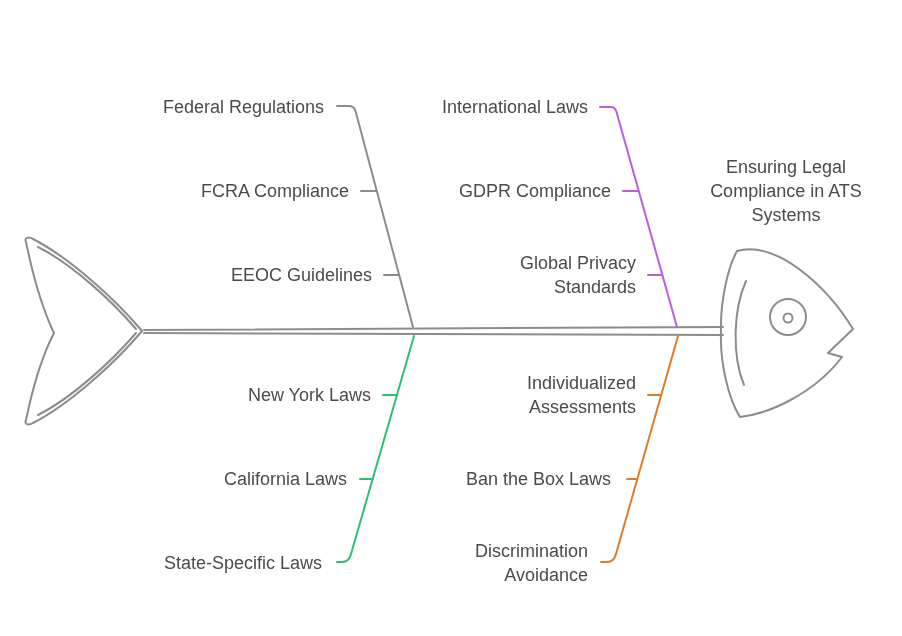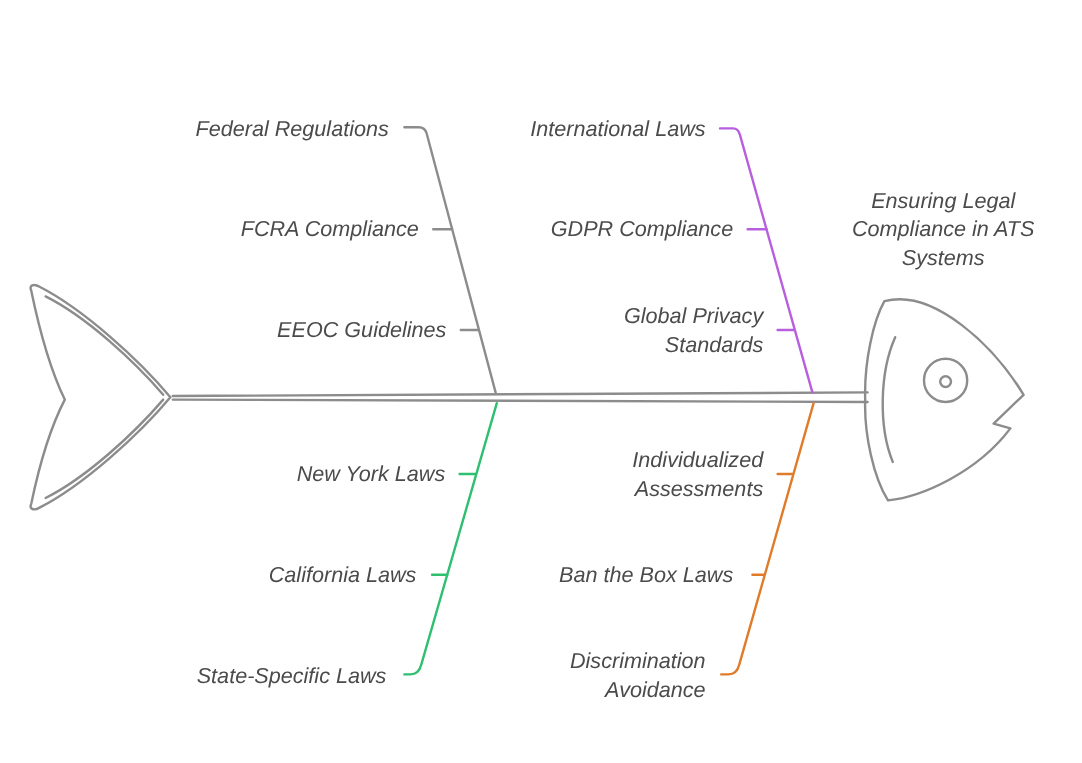--- a/index.html
+++ b/index.html
@@ -1,16 +1,16 @@
 <!DOCTYPE html>
 <html><head>
 <meta charset="utf-8">
 <style>
   html,body{margin:0;padding:0;background:#ffffff;}
-  .stage{width:902px;height:636px;position:relative;background:#ffffff;overflow:hidden;font-style:italic;}
+  .stage{width:902px;height:636px;position:relative;background:#ffffff;overflow:hidden;}
   svg{display:block;}
   .lbl{
     font-family:"Liberation Sans","DejaVu Sans",sans-serif;
     font-size:18px;
     fill:#4b4b4b;
   }
   .ln{fill:none;stroke-width:2;stroke-linecap:round;stroke-linejoin:round;}
   .bone{stroke:#8c8c8c;}
 </style>
 </head>

